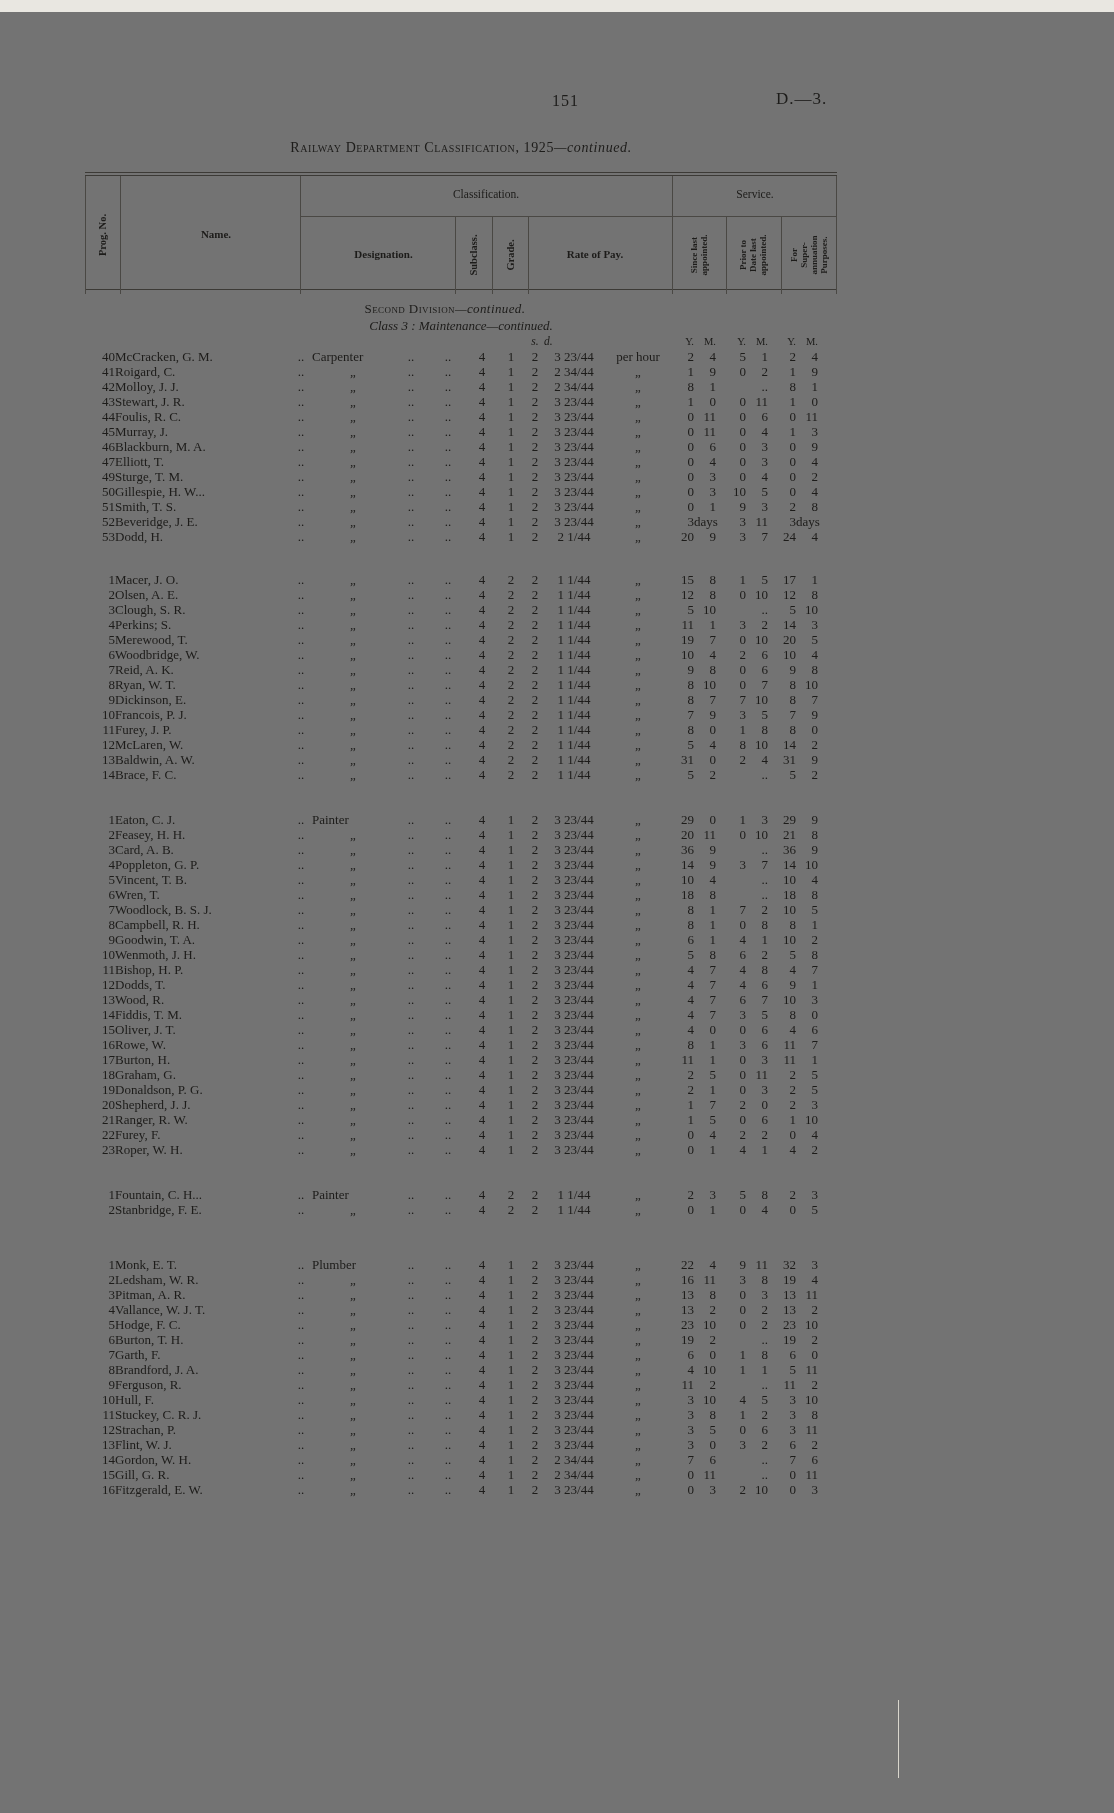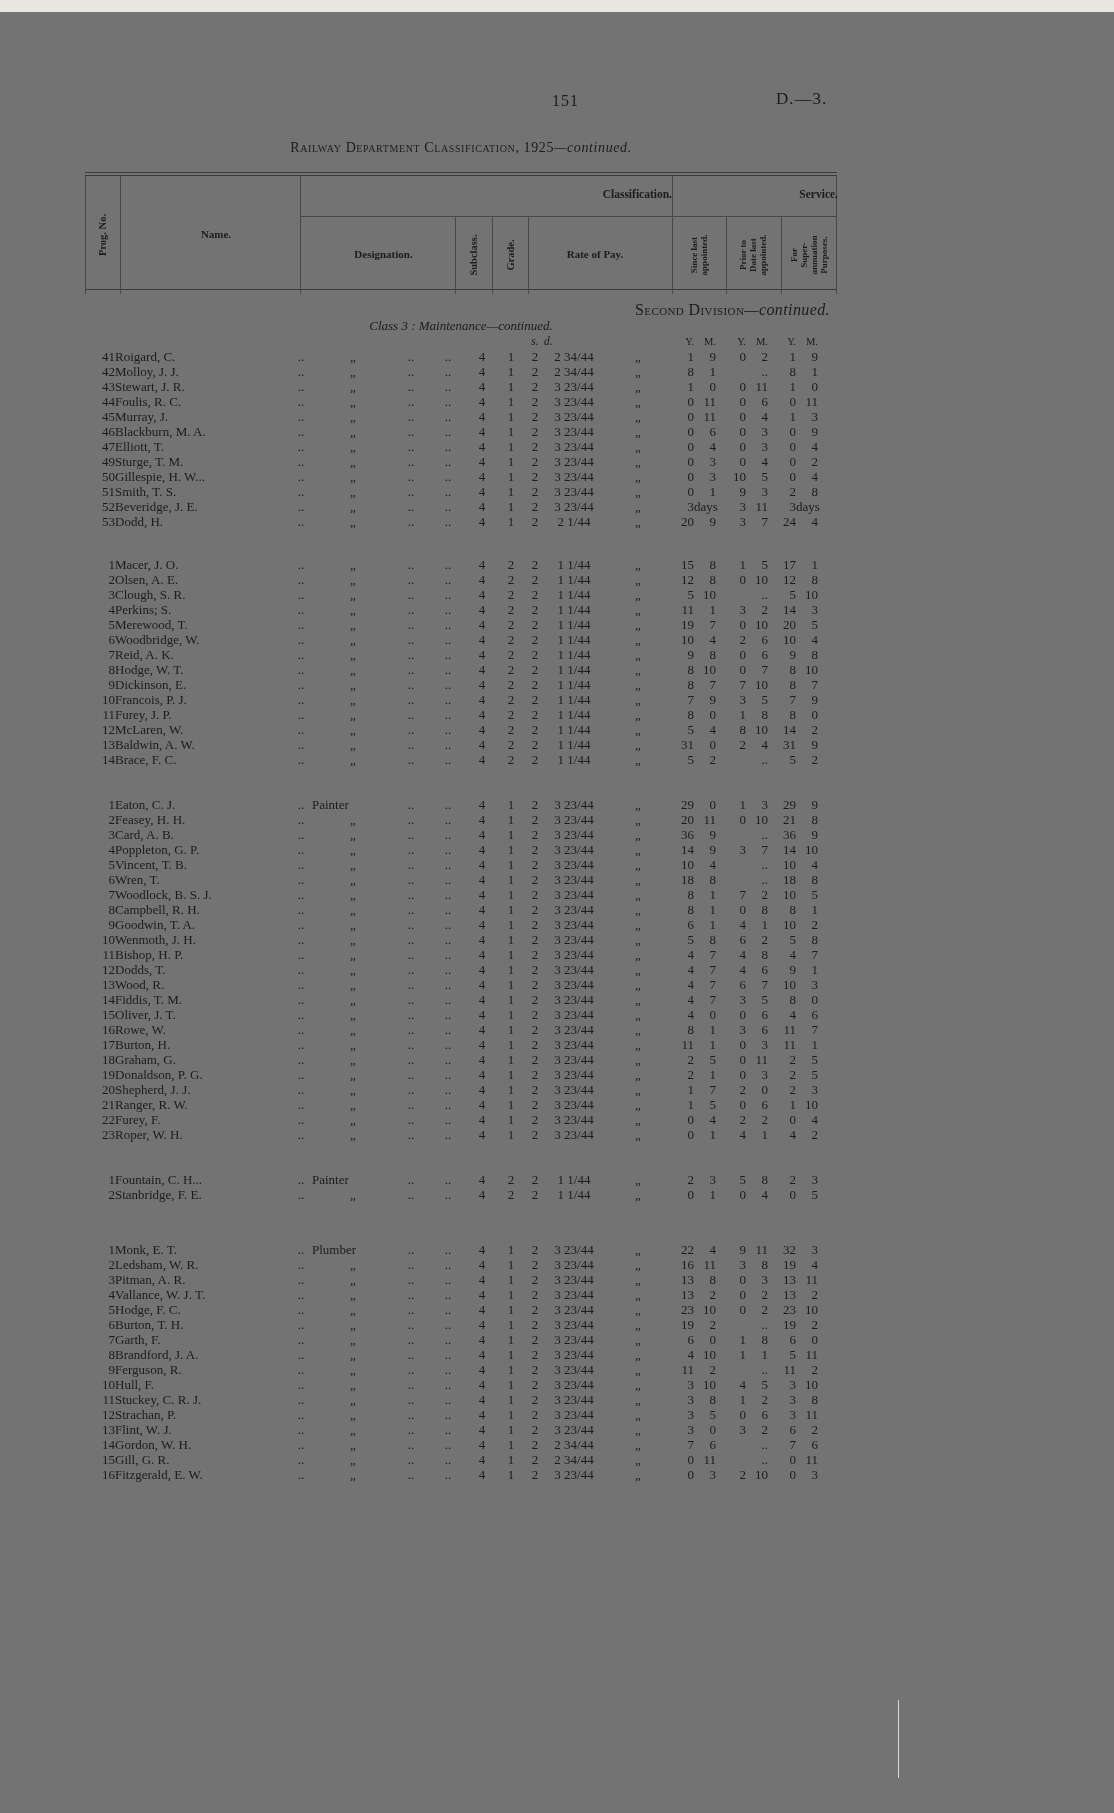--- a/index.html
+++ b/index.html
@@ -17,30 +17,30 @@
   .it { font-style:italic; }
 
   
   .thead {
     position:absolute; left:85px; top:160px; width:752px; height:118px;
     border-top:4px double #3c3a36; border-bottom:1px solid #3c3a36;
   }
   .vl { position:absolute; width:1px; background:#4a4844; }
   .hl { position:absolute; height:1px; background:#4a4844; }
   .hlabel { position:absolute; text-align:center; font-weight:bold; font-size:11px; line-height:13px;padding-left:12px; }
-  .glabel { position:absolute; text-align:right; font-weight:bold; font-size:11.5px; line-height:13px; }
+  .glabel { position:absolute; text-align:center; font-weight:normal; font-size:11.5px; line-height:13px; }
   .rot {
     position:absolute; transform:translate(-50%,-50%) rotate(-90deg);
     text-align:center; font-weight:bold; font-size:10.5px; line-height:11px; white-space:nowrap;
   }
   .rot.small { font-size:9px; line-height:10px; }
   .pre { white-space:pre-line; }
 
   
-  .division { position:absolute; top:289px; left:78px; width:752px; text-align:right; font-size:16px; letter-spacing:0.4px; }
+  .division { position:absolute; top:289px; left:69px; width:752px; text-align:center; font-size:13px; letter-spacing:0.4px; }
   .classline { position:absolute; top:306px; left:85px; width:752px; text-align:center; font-size:13px; font-style:italic; }
 
   
   #body-table {
     position:absolute; left:85px; top:322px; width:733px;
     border-collapse:collapse; table-layout:fixed; font-size:13px;
   }
   #body-table td { padding:0; line-height:15px; white-space:nowrap; vertical-align:bottom; }
   td.r  { text-align:right; padding-right:4px; }
   td.c  { text-align:center; }
@@ -125,20 +125,39 @@
           <td class="dl sd">d.</td>
           <td></td>
           <td class="r">Y.</td>
           <td class="r">M.</td>
           <td class="r">Y.</td>
           <td class="r">M.</td>
           <td class="r">Y.</td>
           <td class="r">M.</td>
         </tr>
         <tr>
+          <td class="r pr">40</td>
+          <td class="nm">McCracken, G. M.</td>
+          <td class="c">..</td>
+          <td class="ds">Carpenter</td>
+          <td class="c">..</td>
+          <td class="c">..</td>
+          <td class="c">4</td>
+          <td class="c">1</td>
+          <td class="c">2</td>
+          <td class="c">3 23/44</td>
+          <td class="c">per hour</td>
+          <td class="r">2</td>
+          <td class="r">4</td>
+          <td class="r">5</td>
+          <td class="r">1</td>
+          <td class="r">2</td>
+          <td class="r">4</td>
+        </tr>
+        <tr>
           <td class="r pr">41</td>
           <td class="nm">Roigard, C.</td>
           <td class="c">..</td>
           <td class="c">„</td>
           <td class="c">..</td>
           <td class="c">..</td>
           <td class="c">4</td>
           <td class="c">1</td>
           <td class="c">2</td>
           <td class="c">2 34/44</td>
@@ -490,21 +509,21 @@
           <td class="c">„</td>
           <td class="r">9</td>
           <td class="r">8</td>
           <td class="r">0</td>
           <td class="r">6</td>
           <td class="r">9</td>
           <td class="r">8</td>
         </tr>
         <tr>
           <td class="r pr">8</td>
-          <td class="nm">Hodge, W. T.</td>
+          <td class="nm">Ryan, W. T.</td>
           <td class="c">..</td>
           <td class="c">„</td>
           <td class="c">..</td>
           <td class="c">..</td>
           <td class="c">4</td>
           <td class="c">2</td>
           <td class="c">2</td>
           <td class="c">1 1/44</td>
           <td class="c">„</td>
           <td class="r">8</td>

